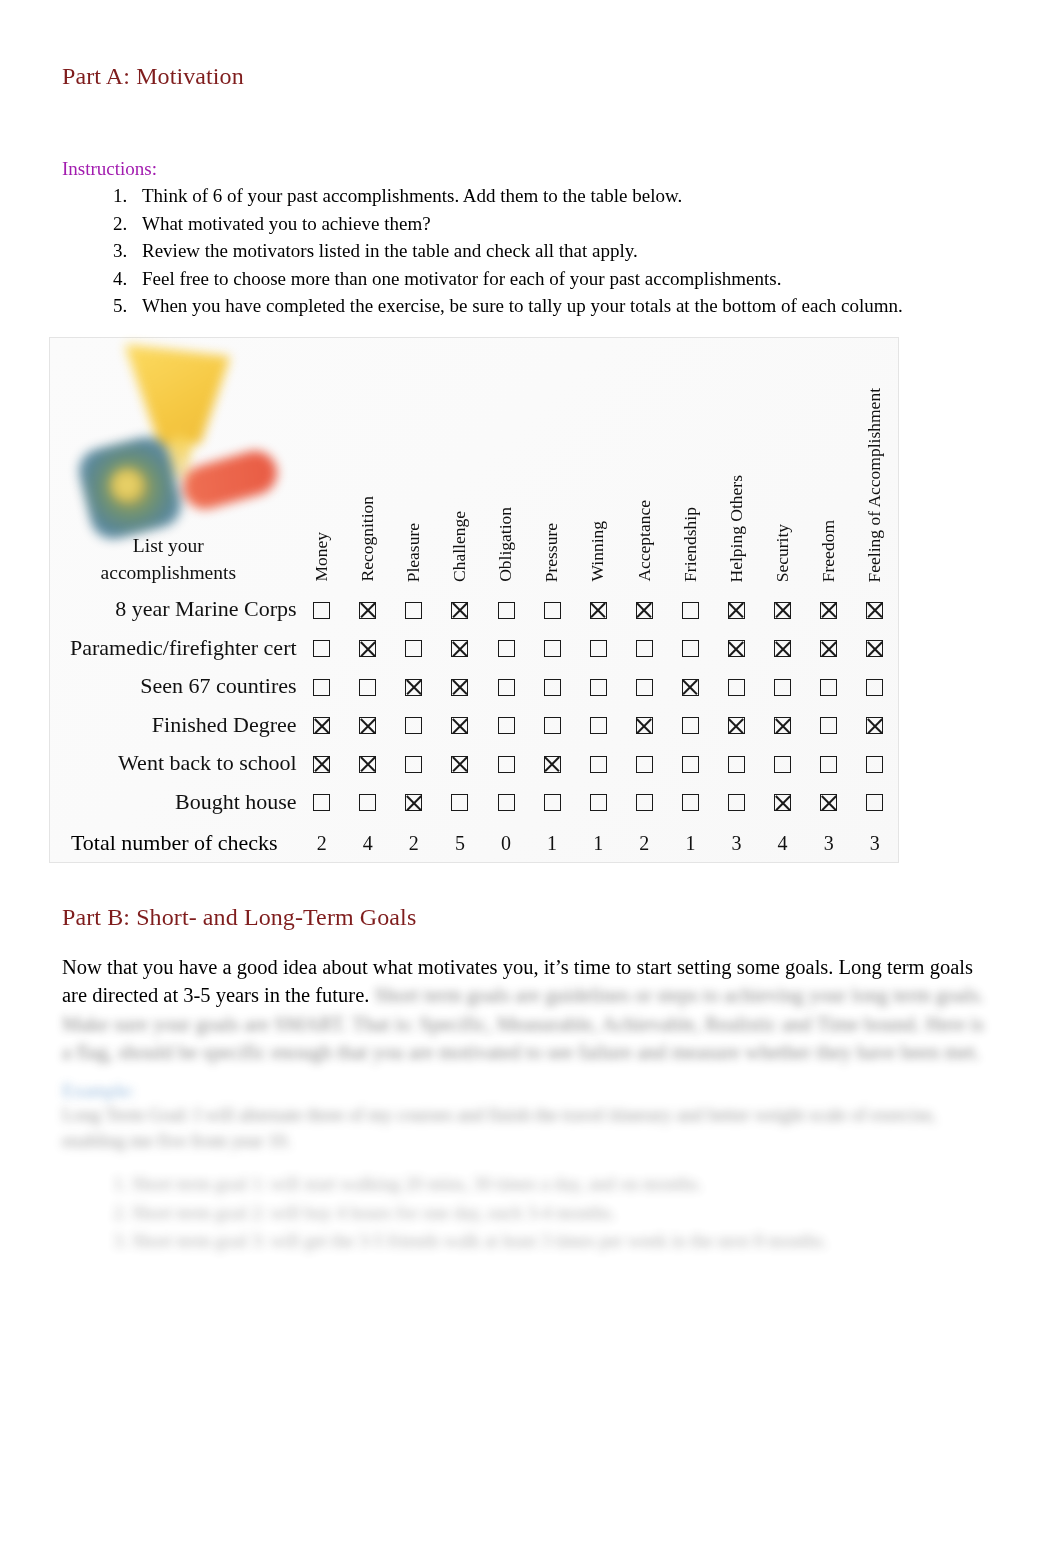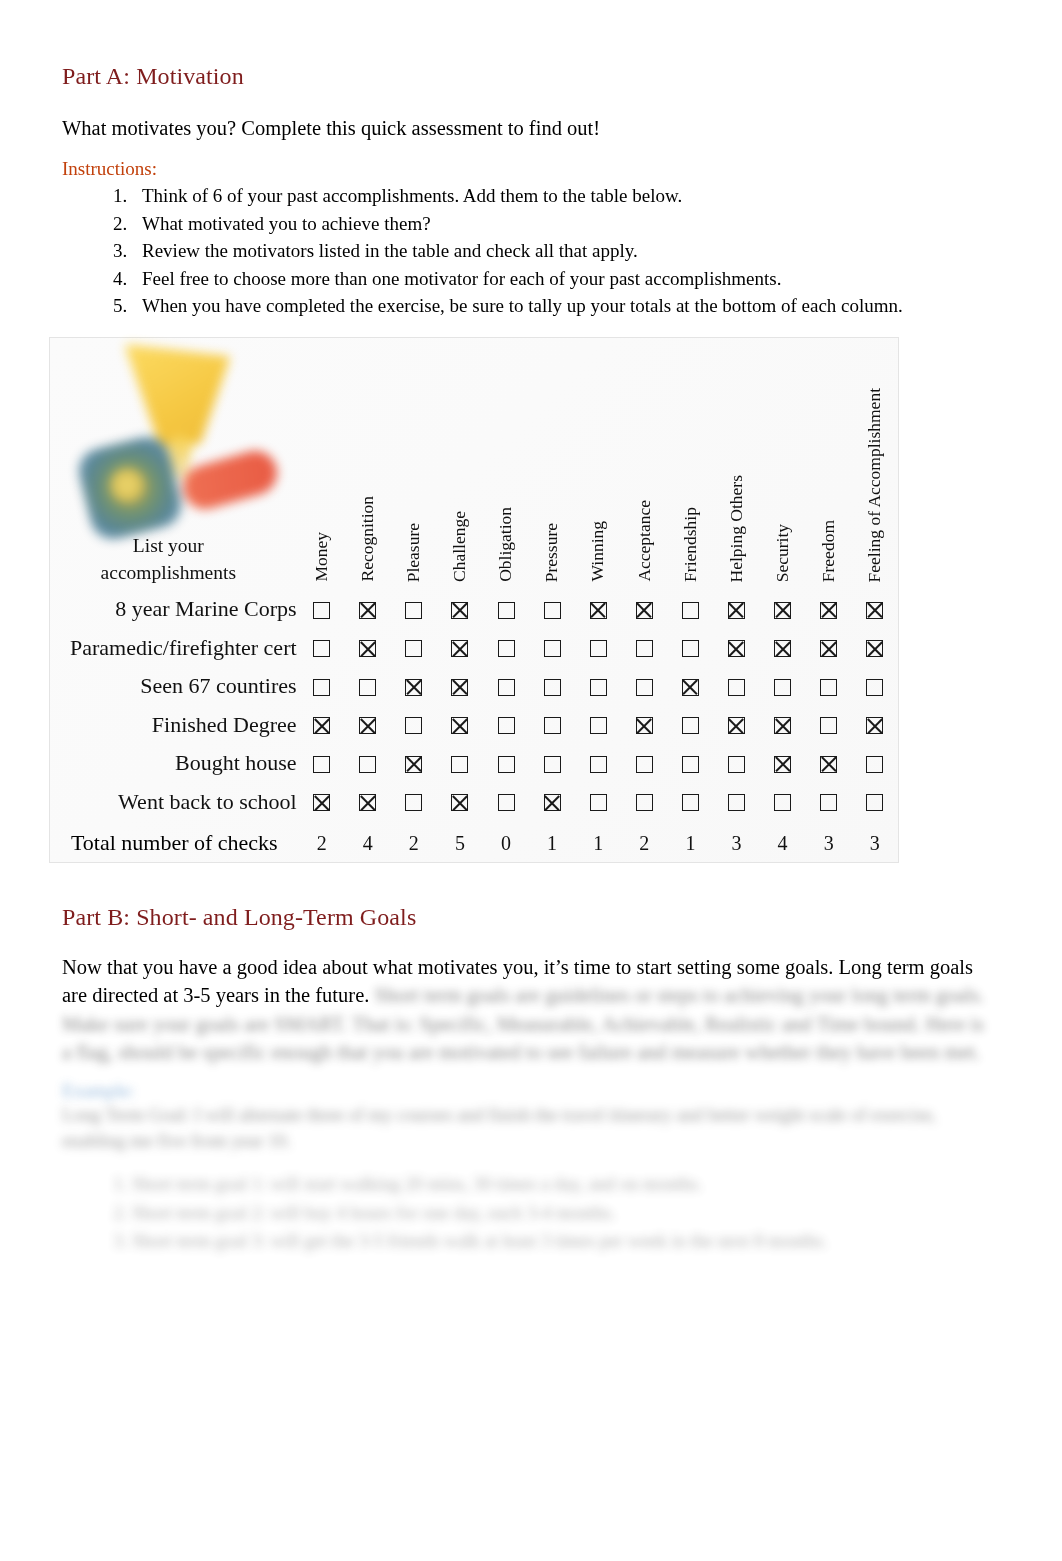--- a/index.html
+++ b/index.html
@@ -37,21 +37,21 @@
     position: absolute;
     left: 62px;
     font-size: 20.5px;
     line-height: 1.38;
     color: #000000;
   }
   .sub-label {
     position: absolute;
     left: 62px;
     font-size: 19px;
-    color: #c2410c;
+    color: #a21caf;
   }
 
   ol.instructions {
     position: absolute;
     left: 62px;
     margin: 0;
     padding: 0 0 0 70px;
     list-style-position: outside;
     list-style-type: decimal;
     font-size: 19px;
@@ -226,21 +226,20 @@
     color: #3a3a3a;
   }
 </style>
 </head>
 <body>
 
 <div class="page">
 
   <h1 class="h1" style="top:63px;margin:0;">Part A: Motivation</h1>
 
-  <div class="body-text" style="top:114px;width:920px;">What motivates you? Complete this quick assessment to find out!</div>
 
   <div class="sub-label" style="top:158px;">Instructions:</div>
 
   <ol class="instructions" style="top:182px;width:900px;">
     <li>Think of 6 of your past accomplishments. Add them to the table below.</li>
     <li>What motivated you to achieve them?</li>
     <li>Review the motivators listed in the table and check all that apply.</li>
     <li>Feel free to choose more than one motivator for each of your past accomplishments.</li>
     <li>When you have completed the exercise, be sure to tally up your totals at the bottom of each column.</li>
   </ol>
@@ -354,49 +353,49 @@
             <td><span class="chk"></span></td>
             <td><span class="chk"></span></td>
             <td><span class="chk on"></span></td>
             <td><span class="chk"></span></td>
             <td><span class="chk on"></span></td>
             <td><span class="chk on"></span></td>
             <td><span class="chk"></span></td>
             <td><span class="chk on"></span></td>
           </tr>
           <tr class="data-row">
+            <td class="rowlabel">Went back to school</td>
+            <td><span class="chk on"></span></td>
+            <td><span class="chk on"></span></td>
+            <td><span class="chk"></span></td>
+            <td><span class="chk on"></span></td>
+            <td><span class="chk"></span></td>
+            <td><span class="chk on"></span></td>
+            <td><span class="chk"></span></td>
+            <td><span class="chk"></span></td>
+            <td><span class="chk"></span></td>
+            <td><span class="chk"></span></td>
+            <td><span class="chk"></span></td>
+            <td><span class="chk"></span></td>
+            <td><span class="chk"></span></td>
+          </tr>
+          <tr class="data-row">
             <td class="rowlabel">Bought house</td>
             <td><span class="chk"></span></td>
             <td><span class="chk"></span></td>
             <td><span class="chk on"></span></td>
             <td><span class="chk"></span></td>
             <td><span class="chk"></span></td>
             <td><span class="chk"></span></td>
             <td><span class="chk"></span></td>
             <td><span class="chk"></span></td>
             <td><span class="chk"></span></td>
             <td><span class="chk"></span></td>
             <td><span class="chk on"></span></td>
             <td><span class="chk on"></span></td>
-            <td><span class="chk"></span></td>
-          </tr>
-          <tr class="data-row">
-            <td class="rowlabel">Went back to school</td>
-            <td><span class="chk on"></span></td>
-            <td><span class="chk on"></span></td>
-            <td><span class="chk"></span></td>
-            <td><span class="chk on"></span></td>
-            <td><span class="chk"></span></td>
-            <td><span class="chk on"></span></td>
-            <td><span class="chk"></span></td>
-            <td><span class="chk"></span></td>
-            <td><span class="chk"></span></td>
-            <td><span class="chk"></span></td>
-            <td><span class="chk"></span></td>
-            <td><span class="chk"></span></td>
             <td><span class="chk"></span></td>
           </tr>
         </tbody>
 
       <tbody>
           <tr class="total-row">
         <td class="rowlabel">Total number of checks</td>
         <td class="total">2</td>
         <td class="total">4</td>
         <td class="total">2</td>

